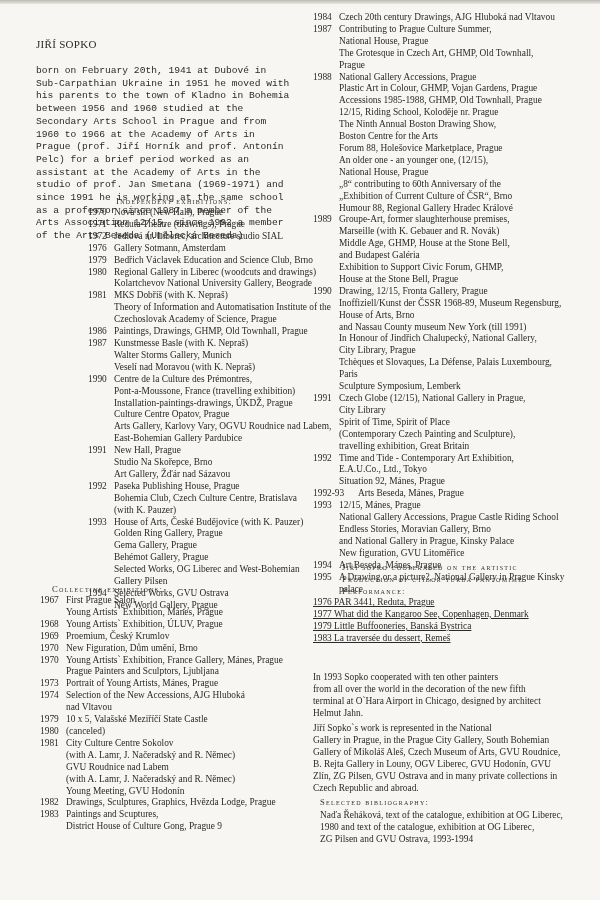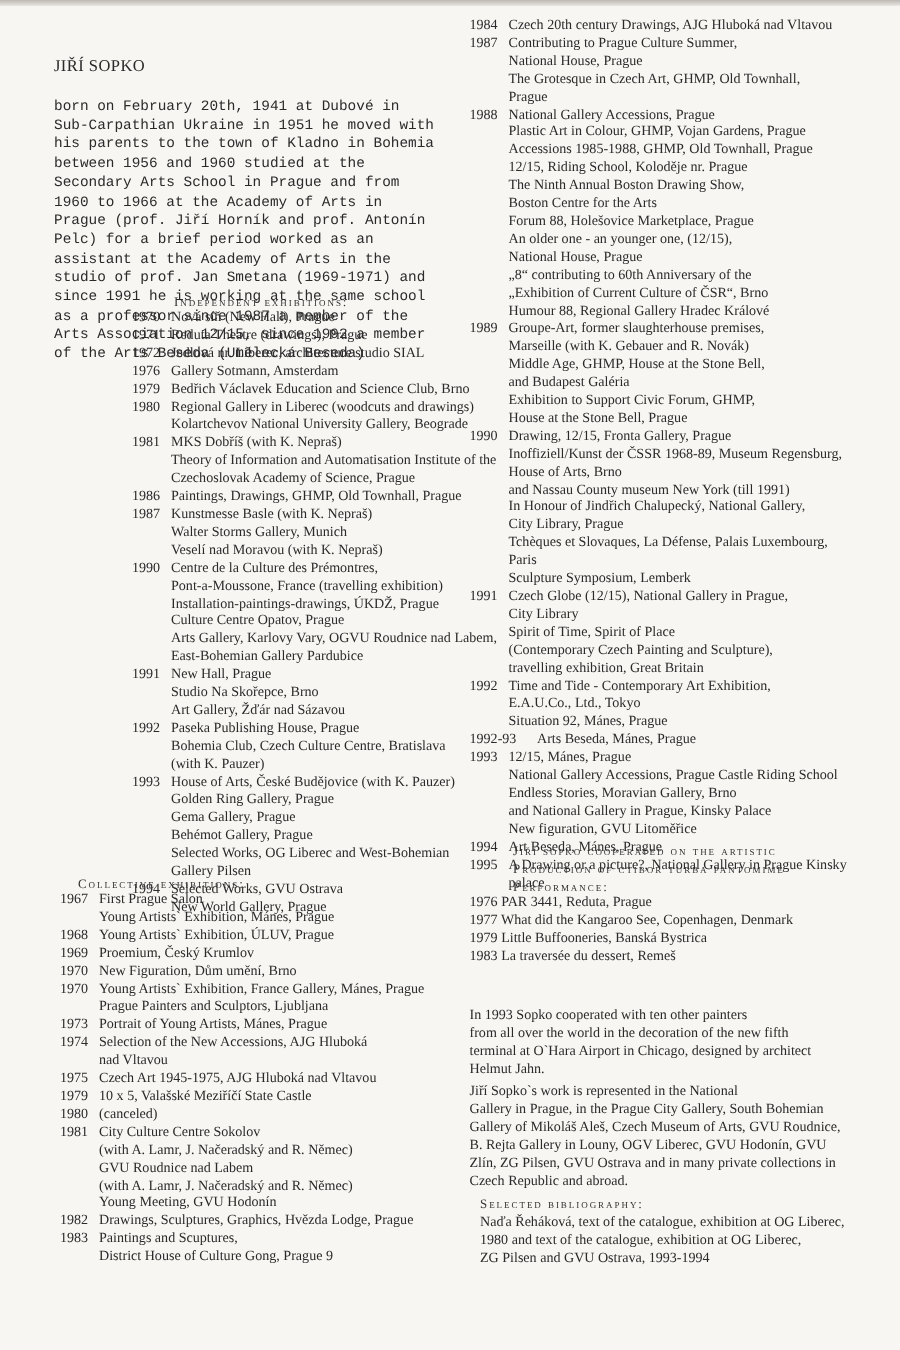--- a/index.html
+++ b/index.html
@@ -25,21 +25,21 @@
   .txt { flex: 1; }
   .line { display: block; }
   .para { font-size: 9.4px; line-height: 11.9px; }
   .indep { position: absolute; left: 40px; top: 196px; width: 262px; margin-left: 48px; }
   .indep .sec-head { margin-left: 28px; margin-bottom: 1px; }
   .coll { position: absolute; left: 40px; top: 584px; width: 262px; }
   .coll .sec-head { margin-left: 12px; margin-bottom: 1px; }
   .right-list { position: absolute; left: 13px; top: 12px; width: 280px; }
   .perf { position: absolute; left: 13px; top: 561px; width: 280px; }
   .perf .sec-head { margin-left: 29px; line-height: 12px; }
-  .perf .plain-entry { font-size: 9.4px; line-height: 11.9px; }
+  .perf .plain-entry { font-size: 9.4px; line-height: 11.9px; text-decoration: underline; }
   .chicago { position: absolute; left: 13px; top: 672px; width: 280px; }
   .holdings { position: absolute; left: 13px; top: 723px; width: 280px; }
   .biblio { position: absolute; left: 20px; top: 797px; width: 280px; }
   .biblio .sec-head { margin-bottom: 1px; }
 </style>
 </head>
 <body>
 
 <div class="top-edge"></div>
 
@@ -196,26 +196,20 @@
           <span class="yr">1973</span>
           <span class="txt">
             <span class="line">Portrait of Young Artists, Mánes, Prague</span>
           </span>
         </div>
         <div class="entry">
           <span class="yr">1974</span>
           <span class="txt">
             <span class="line">Selection of the New Accessions, AJG Hluboká</span>
             <span class="line">nad Vltavou</span>
-          </span>
-        </div>
-        <div class="entry">
-          <span class="yr">1975</span>
-          <span class="txt">
-            <span class="line">Czech Art 1945-1975, AJG Hluboká nad Vltavou</span>
           </span>
         </div>
         <div class="entry">
           <span class="yr">1979</span>
           <span class="txt">
             <span class="line">10 x 5, Valašské Meziříčí State Castle</span>
           </span>
         </div>
         <div class="entry">
           <span class="yr">1980</span>

